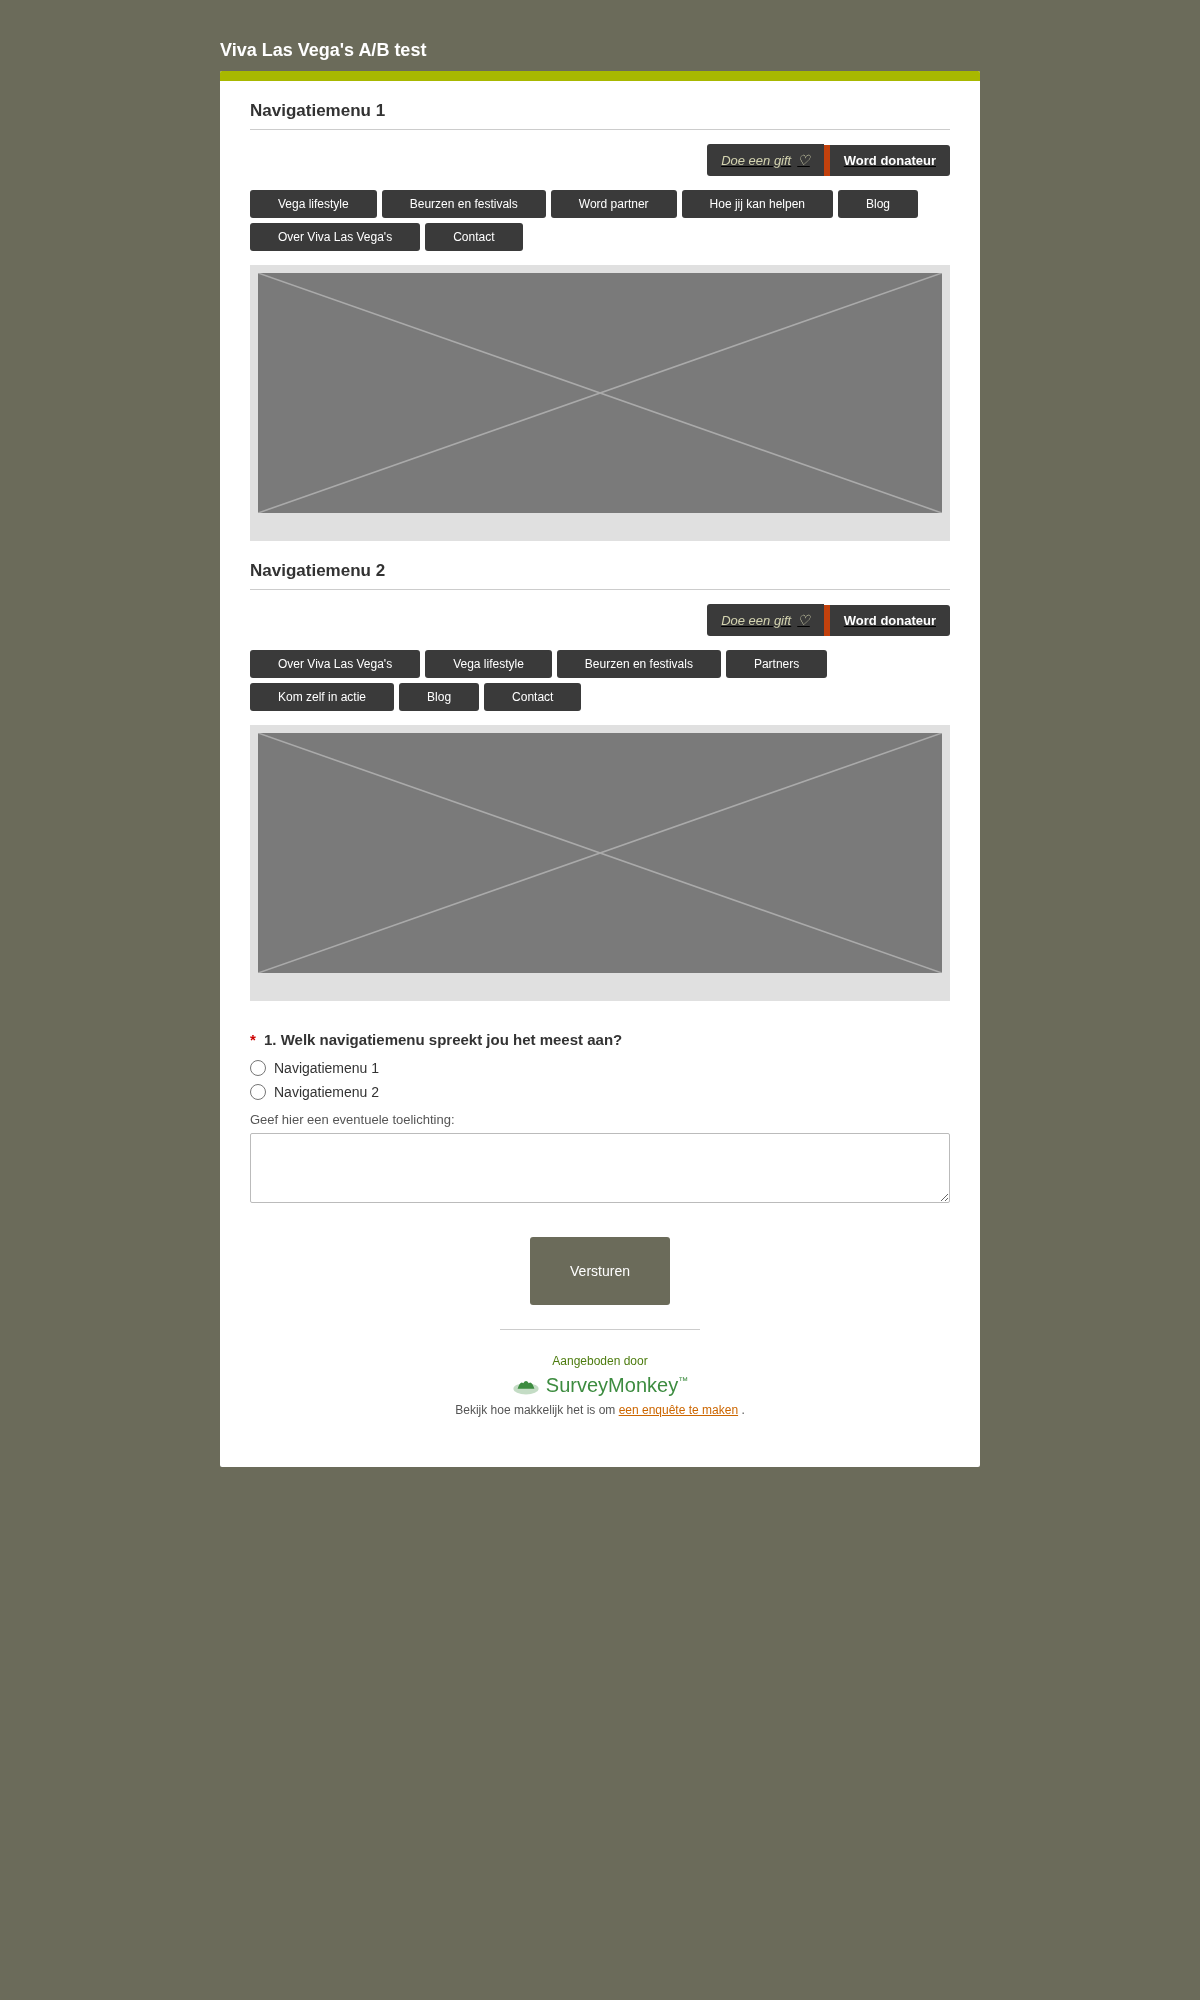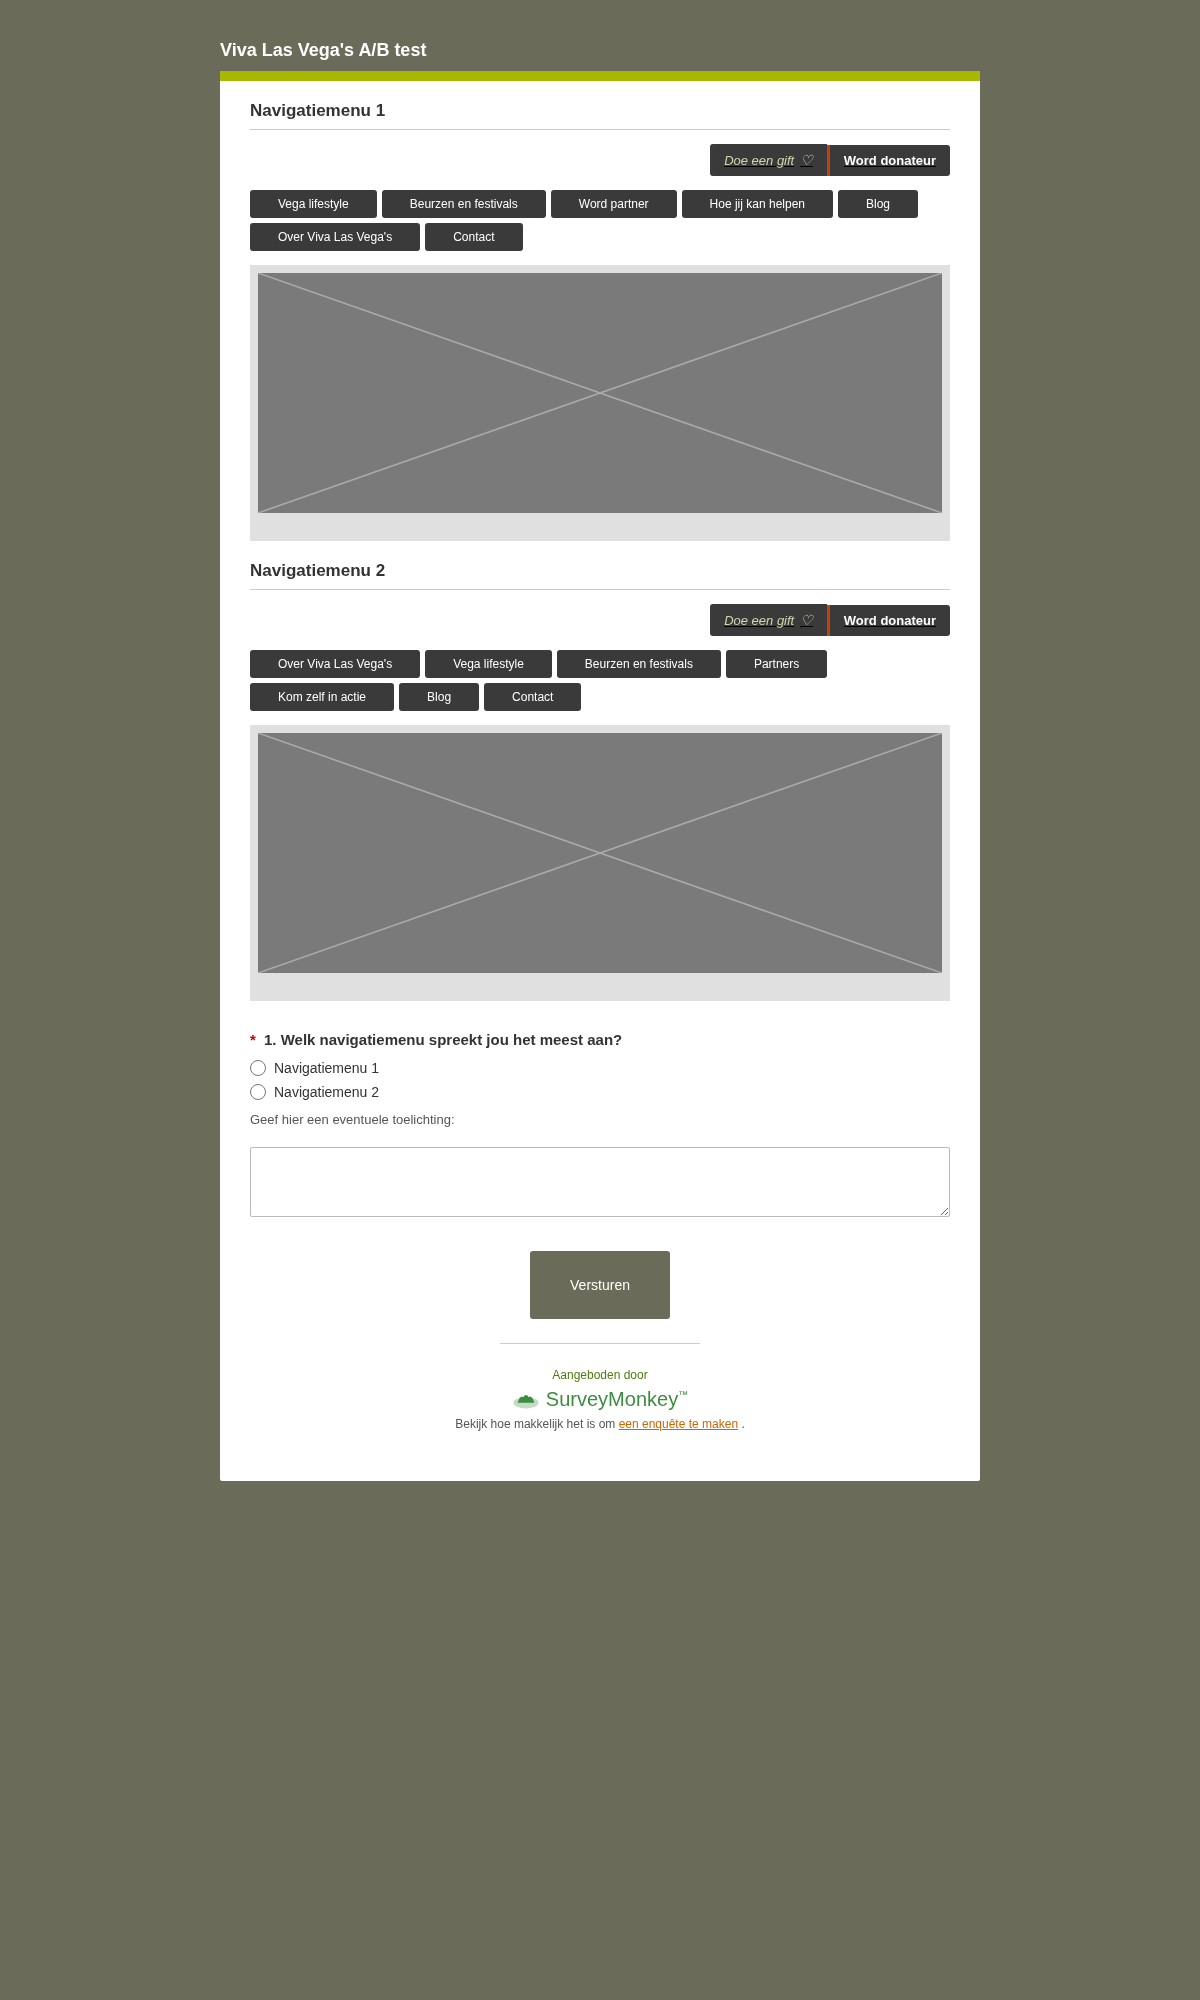--- a/index.html
+++ b/index.html
@@ -72,21 +72,21 @@
     }
     .donateur-button {
       background: #3a3a3a;
       color: #ffffff;
       border: none;
       padding: 8px 14px;
       font-size: 13px;
       font-weight: bold;
       cursor: pointer;
       border-radius: 0 3px 3px 0;
-      border-left: 3px solid #c2410c;
+      border-left: 6px solid #c2410c;
     }
     .nav-menu {
       display: flex;
       flex-wrap: wrap;
       gap: 5px;
       margin-bottom: 14px;
     }
     .nav-item {
       background: #3a3a3a;
       color: #ffffff;
@@ -138,21 +138,21 @@
       cursor: pointer;
     }
     .radio-option input[type="radio"] {
       width: 16px;
       height: 16px;
       cursor: pointer;
     }
     .toelichting-label {
       font-size: 13px;
       color: #555;
-      margin-bottom: 20px;
+      margin-bottom: 6px;
       margin-top: 12px;
       display: block;
     }
     .toelichting-textarea {
       width: 100%;
       height: 70px;
       border: 1px solid #bbb;
       border-radius: 2px;
       padding: 6px;
       font-size: 13px;

